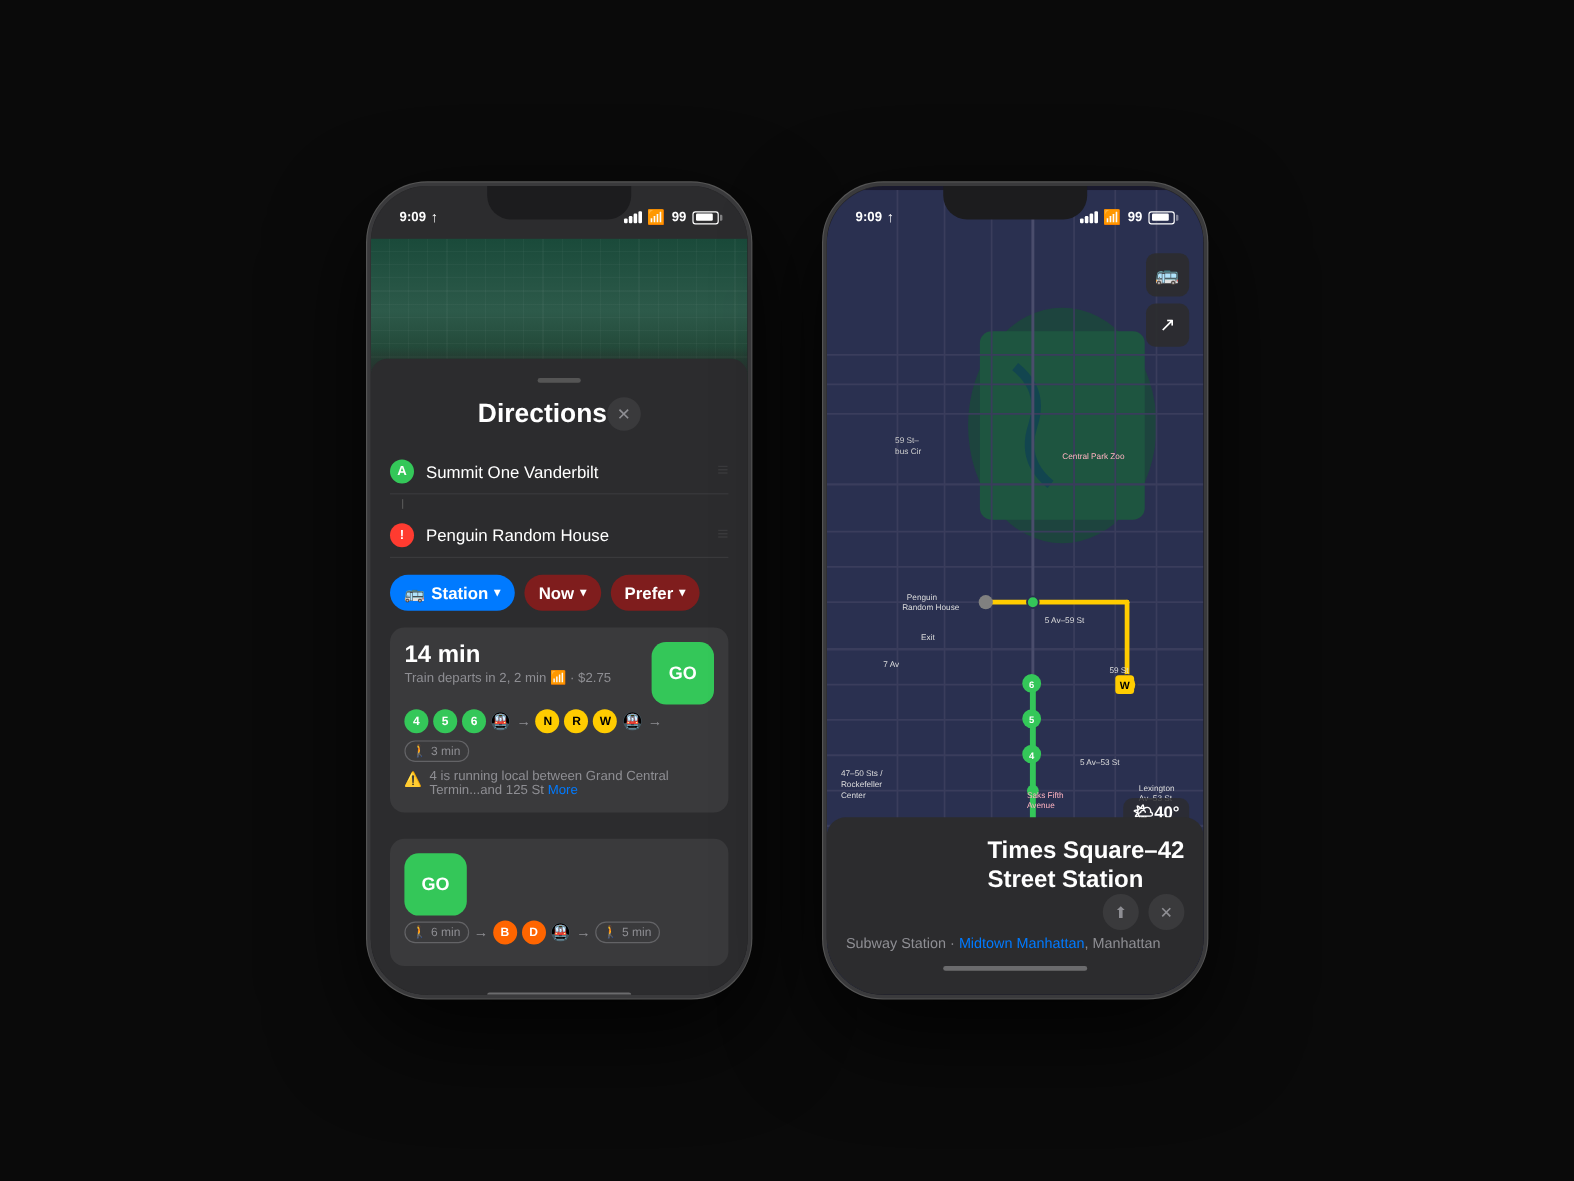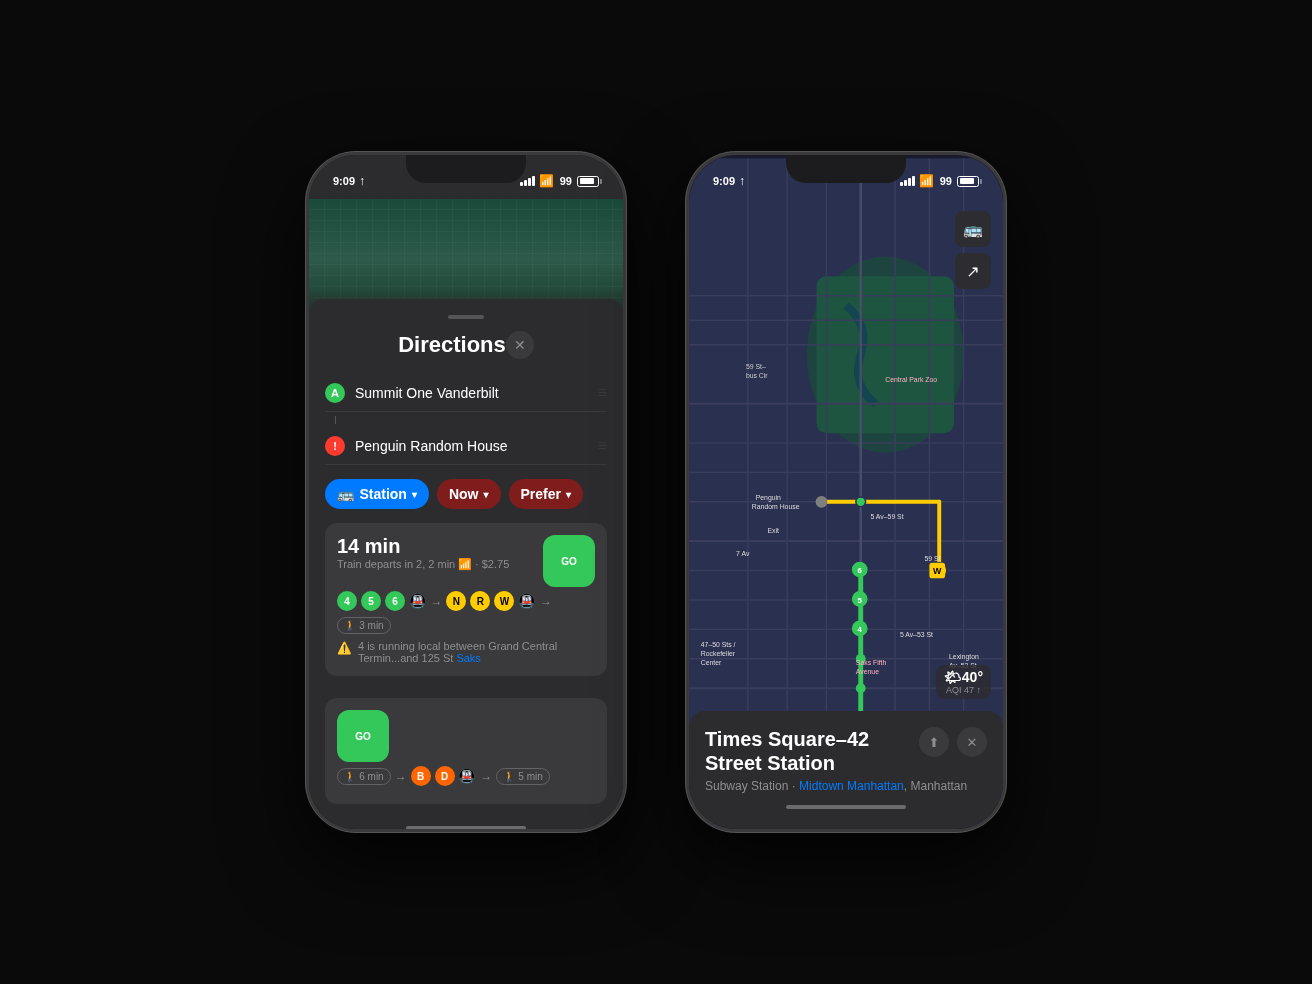--- a/index.html
+++ b/index.html
@@ -277,21 +277,21 @@
     .route-time {
       font-size: 20px;
       font-weight: 700;
       color: #fff;
     }
 
     .go-btn {
       background: #34c759;
       color: #fff;
       font-weight: 700;
-      font-size: 10px;
+      font-size: 15px;
       width: 52px;
       height: 52px;
       border-radius: 12px;
       display: flex;
       align-items: center;
       justify-content: center;
       cursor: pointer;
     }
 
     .route-detail {
@@ -451,21 +451,22 @@
       right: 0;
       background: #2c2c2e;
       border-radius: 16px 16px 0 0;
       padding: 16px;
       z-index: 30;
     }
 
     .station-card-header {
       display: flex;
       justify-content: space-between;
-      align-items: flex-start;
+      align-items: flex-end;
+      flex-direction: column;
     }
 
     .station-name {
       font-size: 20px;
       font-weight: 700;
       color: #fff;
       flex: 1;
       line-height: 1.2;
     }
 
@@ -599,21 +600,21 @@
           <span style="color:#8e8e93;font-size:14px;">🚇</span>
           <span class="arrow-right">→</span>
         </div>
         <div style="display:flex;align-items:flex-end;gap:4px">
           <div class="walk-badge">🚶 3 min</div>
         </div>
         <div class="alert-row">
           <span class="alert-icon">⚠️</span>
           <span class="alert-text">
             4 is running local between Grand Central Termin...and 125 St
-            <span class="alert-more">Saks</span>
+            <span class="alert-more">More</span>
           </span>
         </div>
       </div>
 
       <div class="route-card">
         <div class="route-header">
           <div class="go-btn">GO</div>
         </div>
         <div class="route-stops">
           <div class="walk-badge">🚶 6 min</div>

